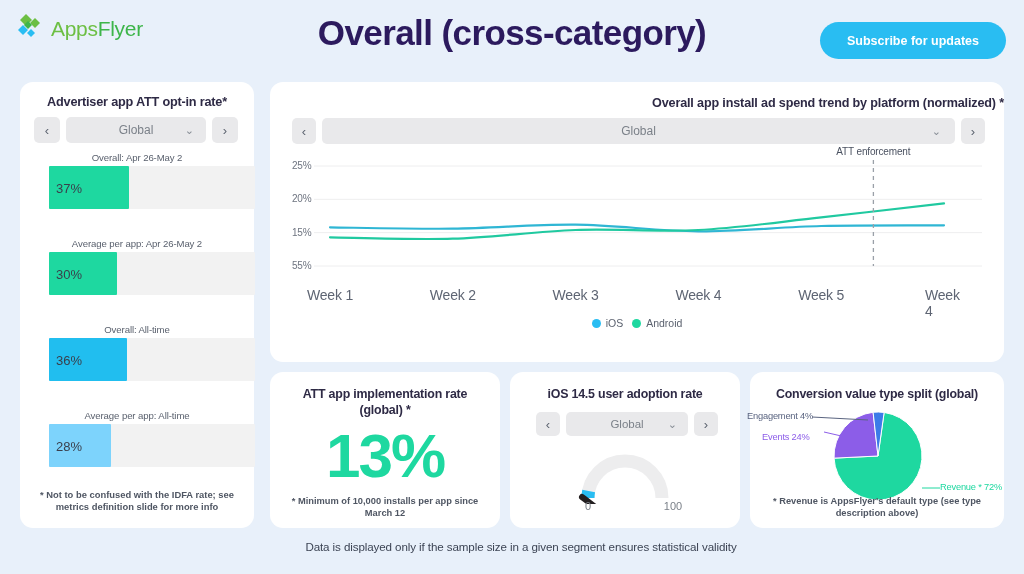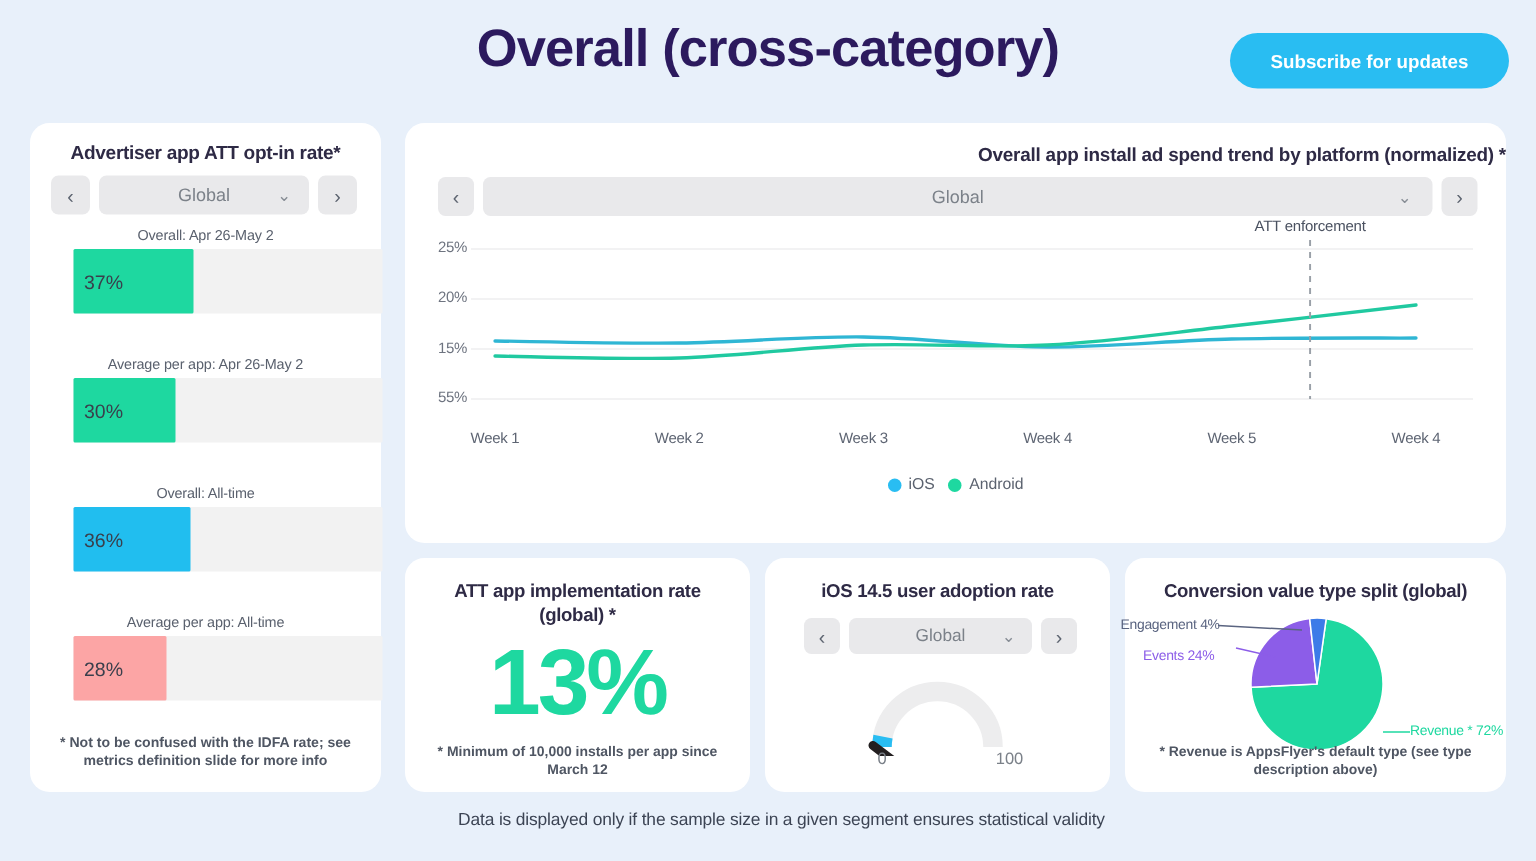--- a/index.html
+++ b/index.html
@@ -93,21 +93,21 @@
   .chart-sel { position: absolute; top: 36px; left: 22px; }
   .chart-sel .sel-arrow { width: 24px; height: 26px; }
   .chart-sel .sel-box { width: 633px; height: 26px; font-size: 12px; }
   .chart-sel .sel-chev { right: 14px; }
 
   .plot { position: absolute; left: 22px; top: 74px; width: 690px; height: 145px; }
   .y-lab {
     position: absolute; left: 0; font-size: 10px; color: #6e7480; letter-spacing: -0.2px;
   }
   .x-lab {
-    position: absolute; top: 131px; font-size: 10px; color: #5e6573;
+    position: absolute; top: 131px; font-size: 14px; color: #5e6573;
     transform: translateX(-50%); letter-spacing: -0.2px;
   }
   .att-label {
     position: absolute; font-size: 10px; color: #4a5160;
     transform: translateX(-50%); letter-spacing: -0.15px;
   }
   .legend {
     position: absolute; top: 235px; left: 0; width: 734px;
     display: flex; align-items: center; justify-content: center; gap: 9px;
     font-size: 10.5px; color: #5b626f;
@@ -155,20 +155,32 @@
     position: absolute; top: 540px; left: 0; width: 1024px; text-align: center;
     font-size: 11.6px; color: #3c4454; letter-spacing: -0.1px; padding-left: 18px;
   }
 </style>
 </head>
 <body>
 
 <div class="page">
 
   <div class="header">
+    <div class="logo-wrap">
+      <svg class="logo-mark" viewBox="0 0 36 34">
+        <path d="M14 2 L20 8 L14 14 L8 8 Z" fill="#6cbf43"></path>
+        <path d="M23 6 L28 11 L23 16 L18 11 Z" fill="#6cbf43"></path>
+        <path d="M11 13 L16 18 L11 23 L6 18 Z" fill="#29BDF2"></path>
+        <path d="M19 17 L23 21 L19 25 L15 21 Z" fill="#29BDF2"></path>
+        <path d="M16 9 L20 13 L16 17 L12 13 Z" fill="#3db54a"></path>
+      </svg>
+      <div class="logo-text">
+        <span class="s1">Apps</span><span class="s2">Flyer</span>
+      </div>
+    </div>
 
     <div class="main-title">Overall (cross-category)</div>
 
     <button class="subscribe-btn">Subscribe for updates</button>
   </div>
 
   <div class="card left-card">
     <div class="left-title">Advertiser app ATT opt-in rate*</div>
 
     <div class="selector left-sel">
@@ -196,21 +208,21 @@
 
     <div class="bar-label" style="top:242px">Overall: All-time</div>
     <div class="bar-track" style="top:256px">
       <div class="bar-fill" id="bf2" style="width: 78.28px; background: rgb(33, 190, 239);">
         <span class="bar-val">36%</span>
       </div>
     </div>
 
     <div class="bar-label" style="top:328px">Average per app: All-time</div>
     <div class="bar-track" style="top:342px">
-      <div class="bar-fill" id="bf3" style="width: 61.8px; background: #fca5a5;">
+      <div class="bar-fill" id="bf3" style="width: 61.8px; background: #7dd3fc;">
         <span class="bar-val">28%</span>
       </div>
     </div>
 
     <div class="left-note">* Not to be confused with the IDFA rate; see metrics definition slide for more info</div>
   </div>
 
   <div class="card chart-card">
     <div class="chart-title">Overall app install ad spend trend by platform (normalized) *</div>
 

